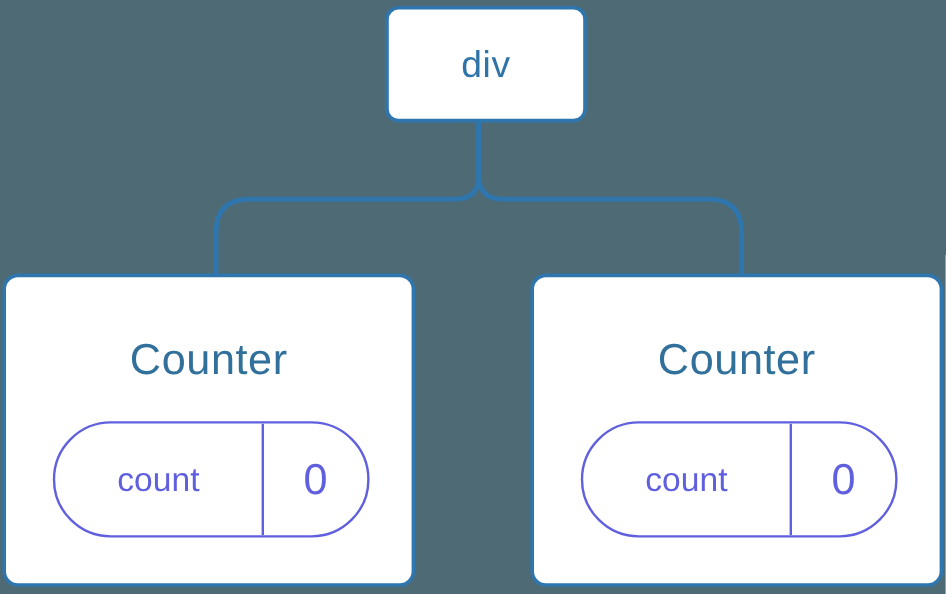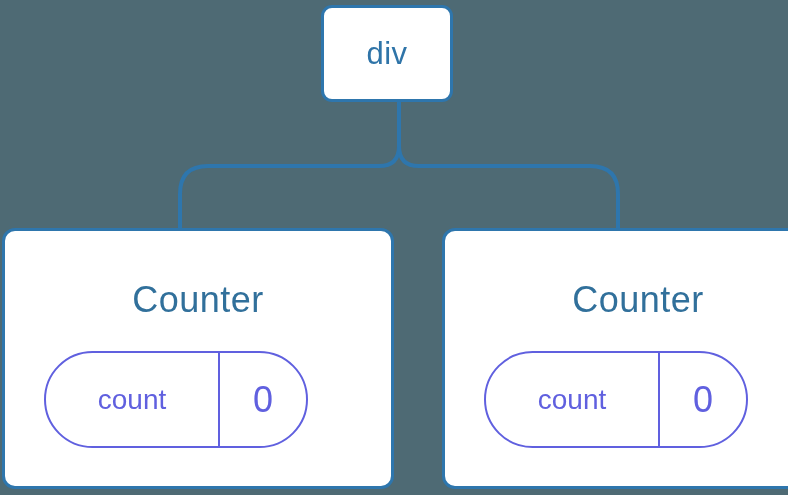--- a/index.html
+++ b/index.html
@@ -23,40 +23,40 @@
   }
   .connector path {
     fill: none;
     stroke: var(--connector, #2e76ad);
     stroke-width: 4;
   }
   .root-node {
     position: absolute;
     left: 321px;
     top: 5px;
-    width: 132px;
+    width: 168px;
     height: 97px;
     box-sizing: border-box;
     background: var(--card-bg, #ffffff);
     border: 3px solid var(--node-border, #2e76ad);
     border-radius: 11px;
     display: flex;
     align-items: center;
     justify-content: center;
   }
   .root-node span {
     font-size: 31px;
     font-weight: 500;
     color: var(--root-label, #2f74a8);
     letter-spacing: 0.5px;
   }
   .card {
     position: absolute;
     top: 228px;
-    width: 392px;
+    width: 344px;
     height: 261px;
     box-sizing: border-box;
     background: var(--card-bg, #ffffff);
     border: 3px solid var(--node-border, #2e76ad);
     border-radius: 13px;
   }
   .card-left  { left: 2px; }
   .card-right { left: 442px; }
   .card-title {
     margin-top: 48px;

